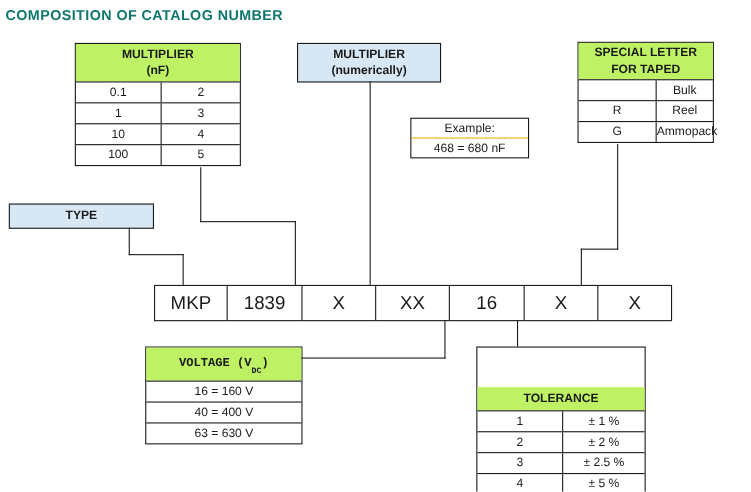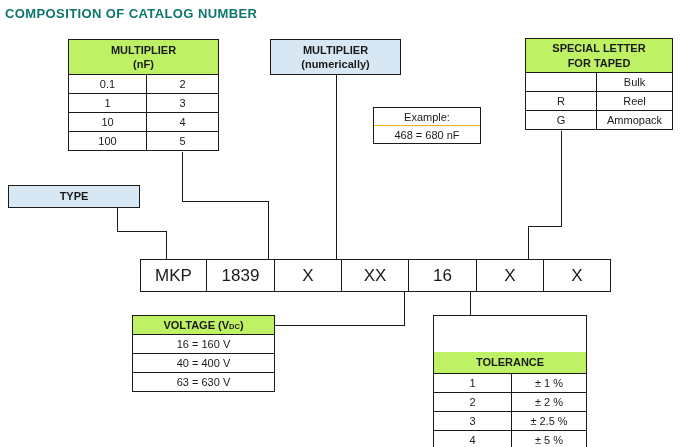--- a/index.html
+++ b/index.html
@@ -36,35 +36,35 @@
   }
   .capacitance { left:270px; top:39px; width:131px; height:36px; }
   .typebox { left:8px; top:185px; width:132px; height:23px; }
 
   
   .example { left:373px; top:107px; width:108px; }
   .example .erow { height:17px; display:flex; align-items:center; justify-content:center; font-size:11px; }
   .example .erow + .erow { border-top:1px solid #eab308; height:18px; }
 
   
-  .special { left:525px; top:38px; width:148px; }
+  .special { left:525px; top:38px; width:124px; }
   .special .thead { height:33px; }
   .special .trow { height:19px; grid-template-columns:70px 1fr; }
 
   
   .catalog {
     position:absolute; left:100px; top:259px; height:33px;
     display:grid; grid-template-columns:65px 68px 67px 67px 68px 67px 67px;
     border:1px solid #1a1a1a; background:#fff; font-size:17px;margin-left:40px;
   }
   .catalog .cell + .cell { border-left:1px solid #1a1a1a; }
 
   
   .voltage { left:132px; top:315px; width:143px; }
-  .voltage .thead { height:18px; flex-direction:row; }
+  .voltage .thead { height:30px; flex-direction:row;font-family:Liberation Mono, monospace; }
   .voltage .trow { height:19px; grid-template-columns:1fr; }
   .sub { font-size:7.5px; font-weight:bold; align-self:flex-end; margin-bottom:2px; }
 
   
   .tolerance { left:433px; top:315px; width:154px; }
   .tolerance .thead { height:21px;margin-top:36px; }
   .tolerance .trow { height:19px; grid-template-columns:77px 1fr; }
 
   
   .line { position:absolute; background:#1a1a1a; }

